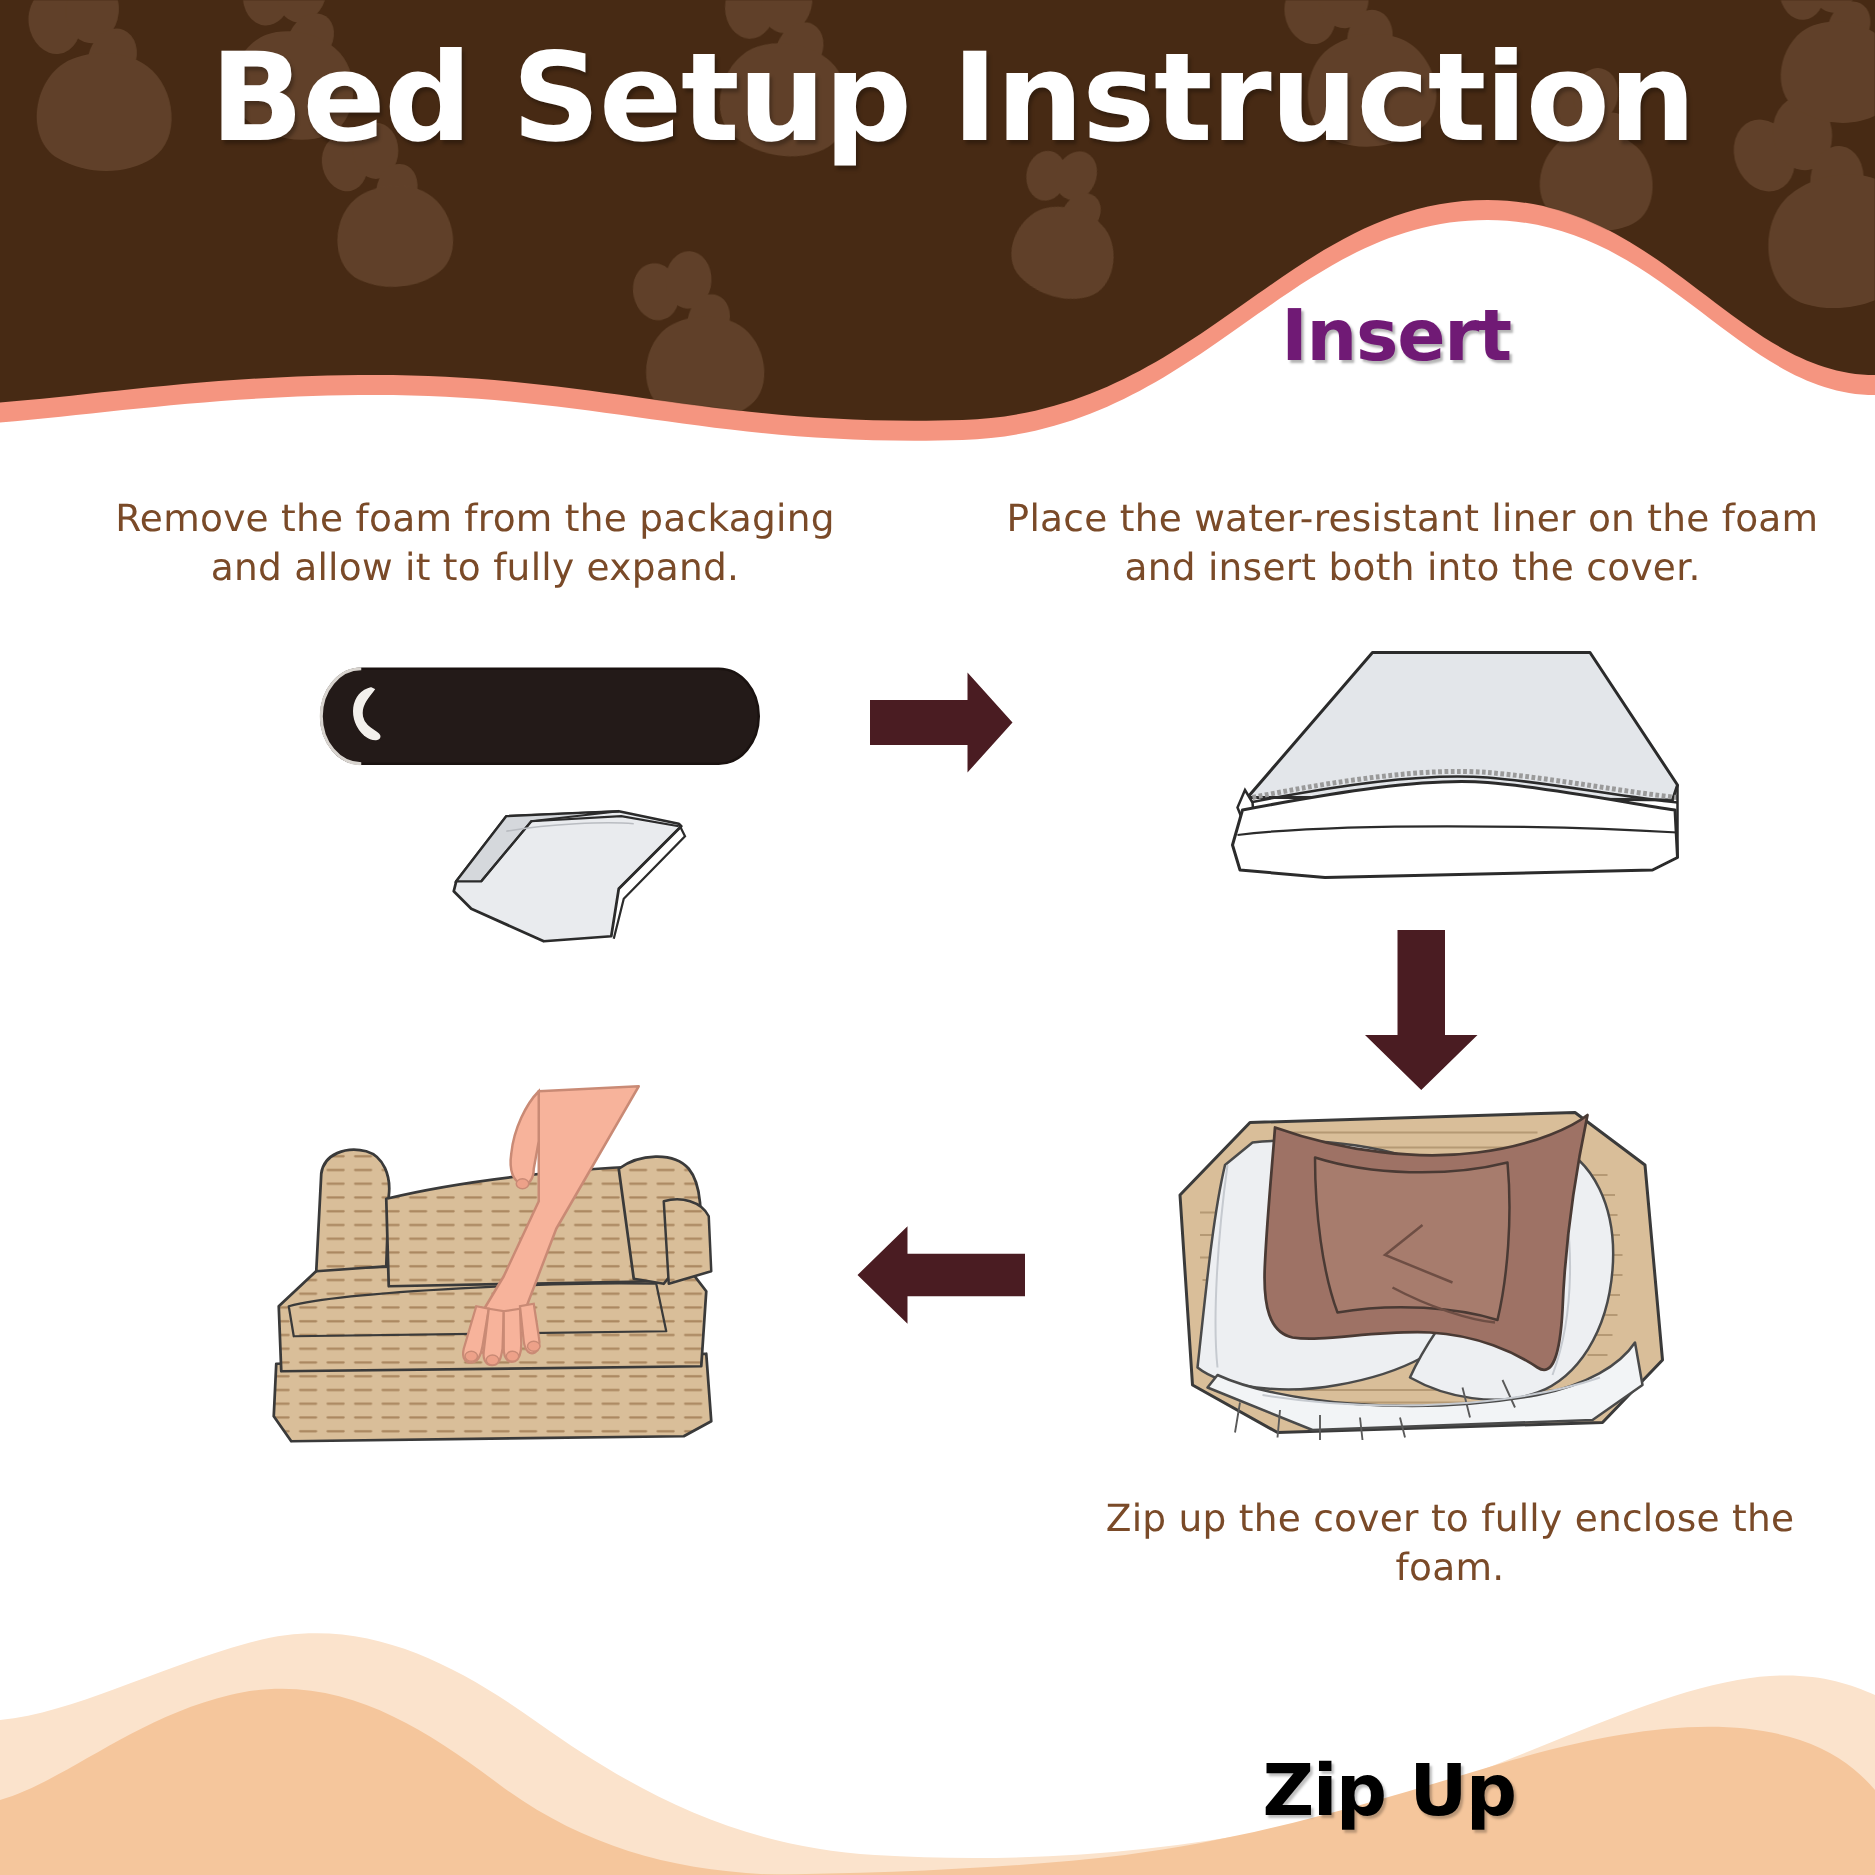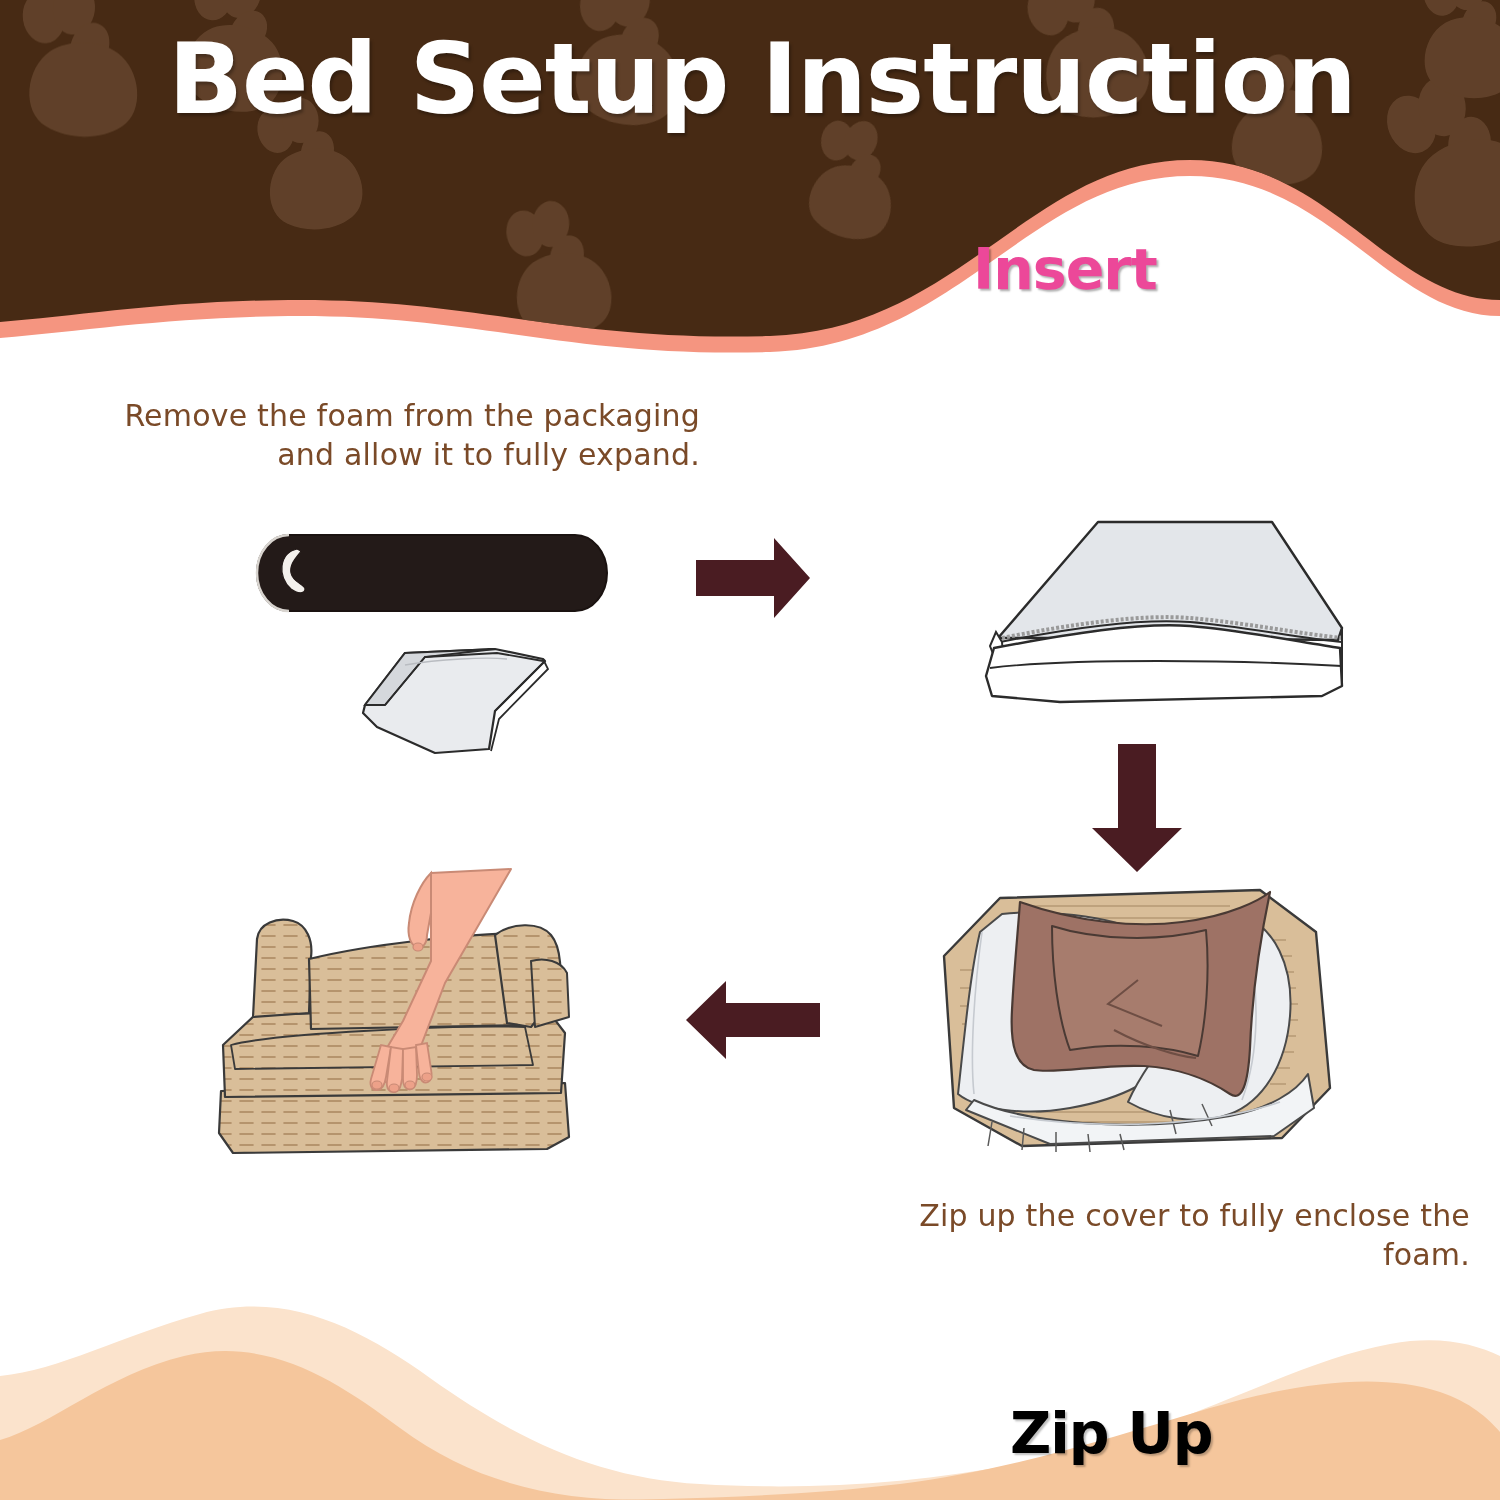--- a/index.html
+++ b/index.html
@@ -32,36 +32,36 @@
   .sec-label {
     position:absolute;
     font-family:"DejaVu Sans", sans-serif;
     font-weight:bold;
     font-size:57px;
     letter-spacing:-1px;
     z-index:6;
     white-space:nowrap;
   }
   .lbl-unpack { top:234px; left:250px; color:#ffffff; text-shadow:2px 2px 3px rgba(0,0,0,.30); }
-  .lbl-insert { top:236px; left:973px; color:#ec4899; text-shadow:2px 2px 2px rgba(0,0,0,.30); }
+  .lbl-insert { top:236px; left:1025px; color:#701a75; text-shadow:2px 2px 2px rgba(0,0,0,.30); }
 
   
   .footer-wrap { position:absolute; bottom:0; left:0; width:1500px; height:200px; }
   .footer-svg  { position:absolute; bottom:0; left:0; }
   .lbl-fluff  { position:absolute; top:1400px; left:300px; color:#ffffff; text-shadow:2px 2px 3px rgba(0,0,0,.18); }
   .lbl-zipup  { position:absolute; top:1400px; left:1010px; color:#000000; text-shadow:2px 2px 2px rgba(0,0,0,.25); }
 
   
   .caption {
     position:absolute;
     font-family:"DejaVu Sans", sans-serif;
     font-size:30px;
     line-height:1.30;
     color:#7A4A28;
-    text-align:right;
+    text-align:center;
     letter-spacing:.2px;
   }
   .cap-unpack { top:396px; left:60px;  width:640px; }
   .cap-insert { top:396px; left:805px; width:650px; }
   .cap-fluff  { top:1196px; left:70px;  width:640px; }
   .cap-zipup  { top:1196px; left:850px; width:620px; }
 
   
   .art { position:absolute; }
   .art-unpack { top:505px;  left:245px; }
@@ -123,20 +123,21 @@
         <use href="#pawprint" transform="translate(1440,-30) rotate(4) scale(.9)"></use>
         <use href="#pawprint" transform="translate(840,120) rotate(16) scale(.8)"></use>
       </g>
     </svg>
   </div>
 
   <div class="title">Bed Setup Instruction</div>
   <div class="sec-label lbl-insert">Insert</div>
 
   <div class="caption cap-unpack">Remove the foam from the packaging and allow it to fully expand.</div>
+  <div class="caption cap-insert">Place the water-resistant liner on the foam and insert both into the cover.</div>
   <div class="caption cap-zipup">Zip up the cover to fully enclose the foam.</div>
 
   <div class="art art-unpack">
     <svg width="400" height="250" viewBox="0 0 400 250">
 
       <g>
         <path d="M44,30 H330 a32,38 0 0 1 0,76 H44 a32,38 0 0 1 0,-76 Z" fill="#231A18" stroke="#1a1210" stroke-width="2"></path>
         <path d="M44,30 a32,38 0 0 0 0,76" fill="none" stroke="#d8d4cf" stroke-width="2.5"></path>
         <path d="M52,44 C34,48 32,72 46,84 C54,90 60,88 60,84
                  C60,79 48,78 46,68 C44,58 54,50 56,46 Z" fill="#f3f0ec" stroke="#231A18" stroke-width="1.2"></path>

